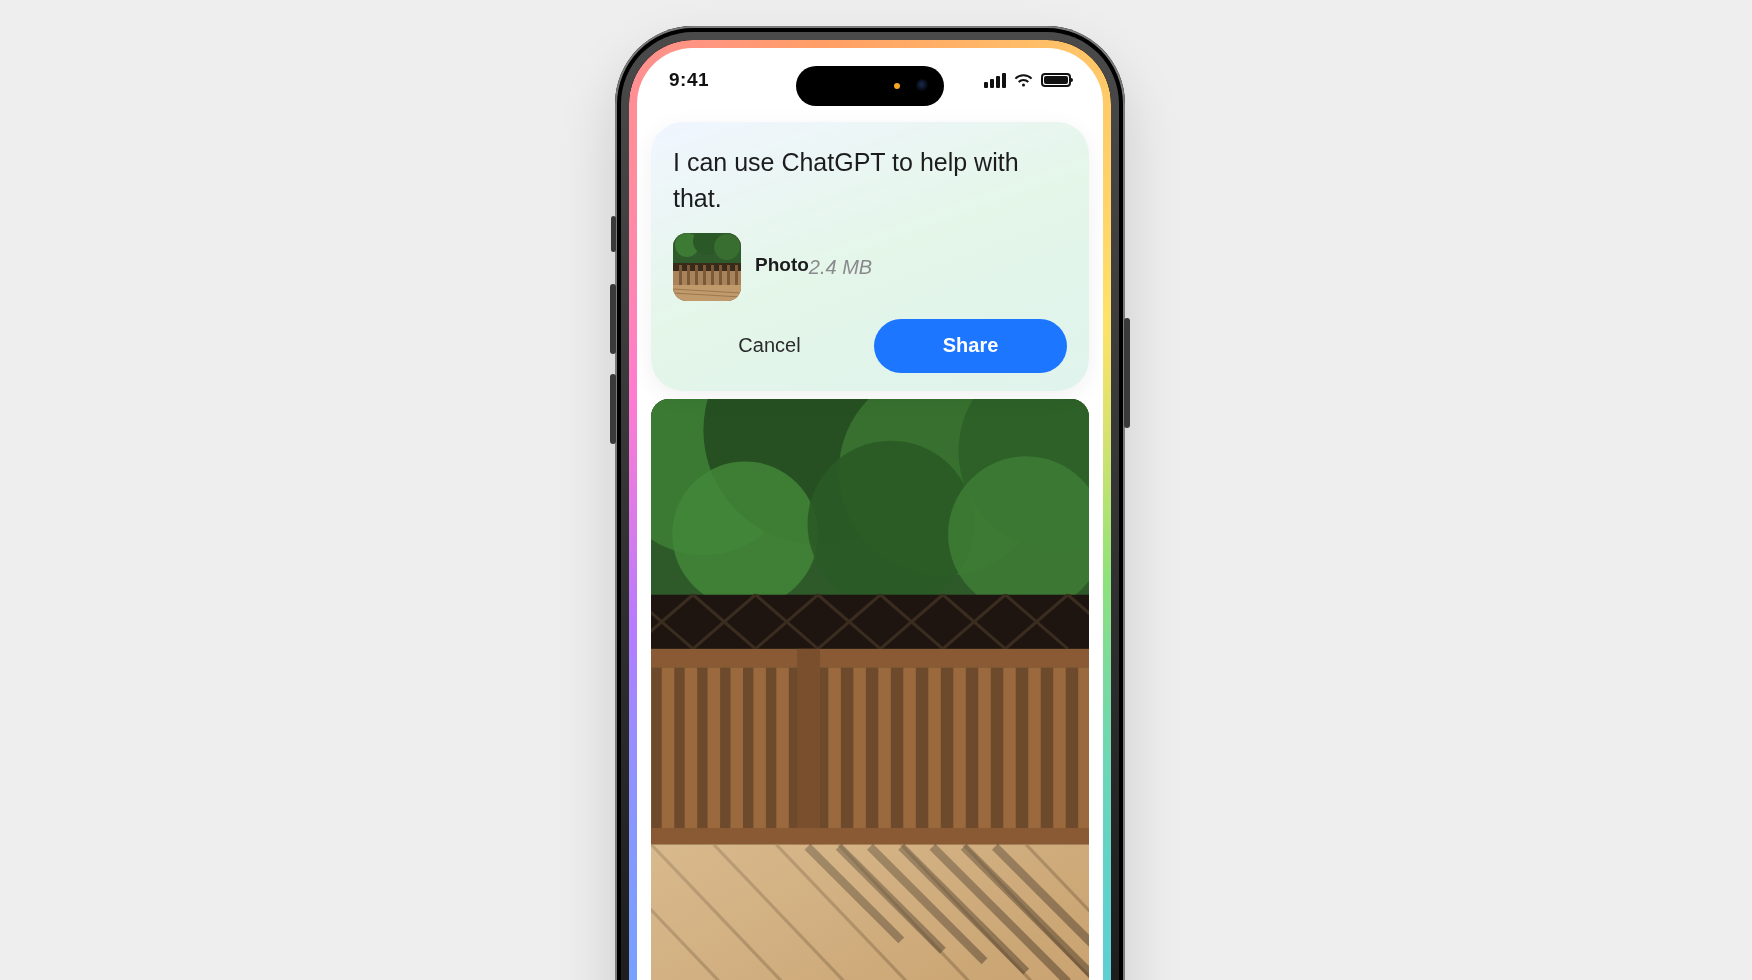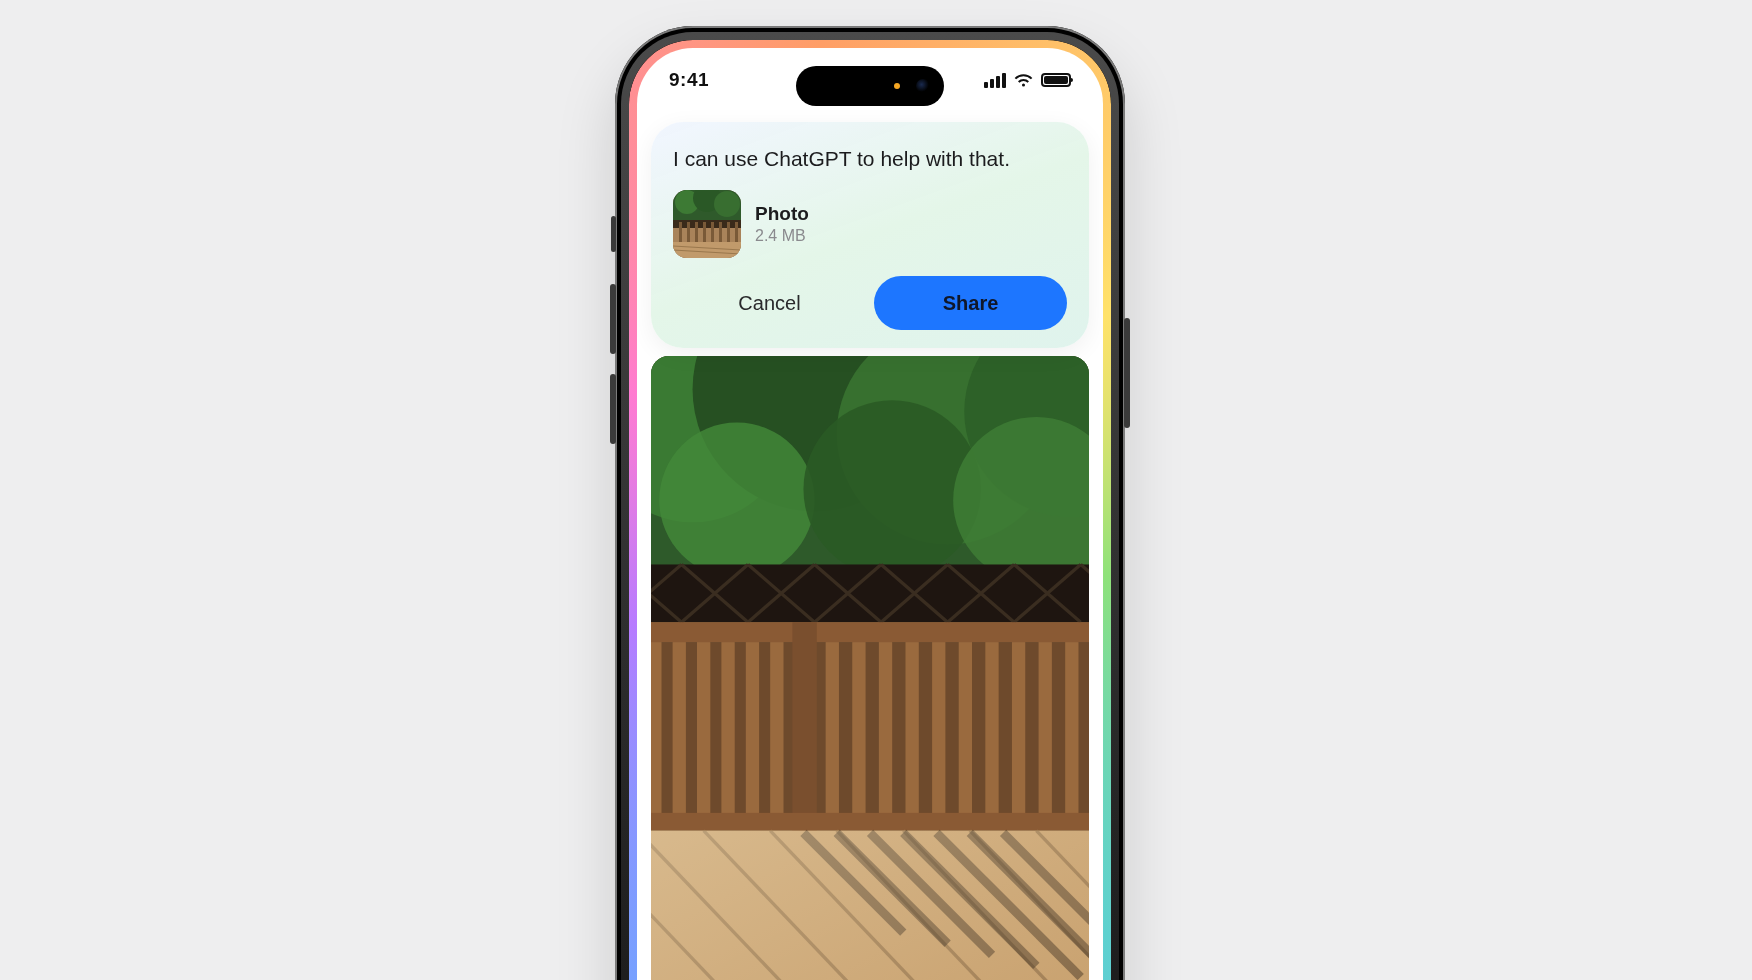--- a/index.html
+++ b/index.html
@@ -38,31 +38,31 @@
   .wifi{width:19px;height:14px;}
   .battery{width:30px;height:14px;border:2px solid #111;border-radius:4px;position:relative;box-sizing:border-box;}
   .battery::after{content:"";position:absolute;right:-4px;top:3px;width:3px;height:4px;background:#111;border-radius:0 2px 2px 0;}
   .battery-fill{position:absolute;inset:1px;background:#111;border-radius:2px;}
 
   
   .content{position:absolute;inset:0;display:flex;flex-direction:column;}
 
   
   .card{margin:74px 14px 0 14px;border-radius:32px;padding:22px 22px 18px 22px;background:linear-gradient(160deg,rgba(240,245,255,.92) 0%,rgba(225,245,230,.9) 50%,rgba(220,242,235,.9) 100%);backdrop-filter:blur(12px);box-shadow:0 6px 24px rgba(0,0,0,.06);}
-  .card-msg{font-size:21px;line-height:1.45;color:#1c1c1e;margin:0 0 16px 0;}
+  .card-msg{font-size:25px;line-height:1.45;color:#1c1c1e;margin:0 0 16px 0;}
   .attach{display:flex;align-items:center;gap:14px;margin-bottom:18px;}
   .thumb{width:68px;height:68px;border-radius:14px;overflow:hidden;flex:0 0 auto;background:#6b5a3f;}
   .thumb svg{width:100%;height:100%;display:block;}
-  .attach-meta{display:flex;flex-direction:column;}
+  .attach-meta{display:flex;flex-direction:row;}
   .attach-title{font-size:19px;font-weight:600;color:#1c1c1e;}
-  .attach-size{font-size:16px;color:#8a8a8e;margin-top:2px;}
+  .attach-size{font-size:20px;color:#8a8a8e;margin-top:2px;font-style:italic;}
   .actions{display:flex;gap:8px;}
   .btn{flex:1;height:54px;border-radius:30px;border:none;font-size:20px;display:flex;align-items:center;justify-content:center;cursor:pointer;}
   .btn-cancel{background:transparent;color:#2a2a2c;}
-  .btn-share{background:#1d76ff;color:#0f172a;font-weight:600;}
+  .btn-share{background:#1d76ff;color:#ffffff;font-weight:600;}
 
   
   .photo-full{margin:8px 14px 0 14px;border-radius:18px 18px 0 0;flex:1;overflow:hidden;background:#7a6648;}
   .photo-full svg{width:100%;height:100%;display:block;}
 </style>
 </head>
 <body>
 
 <div class="stage">
   <div class="phone">

